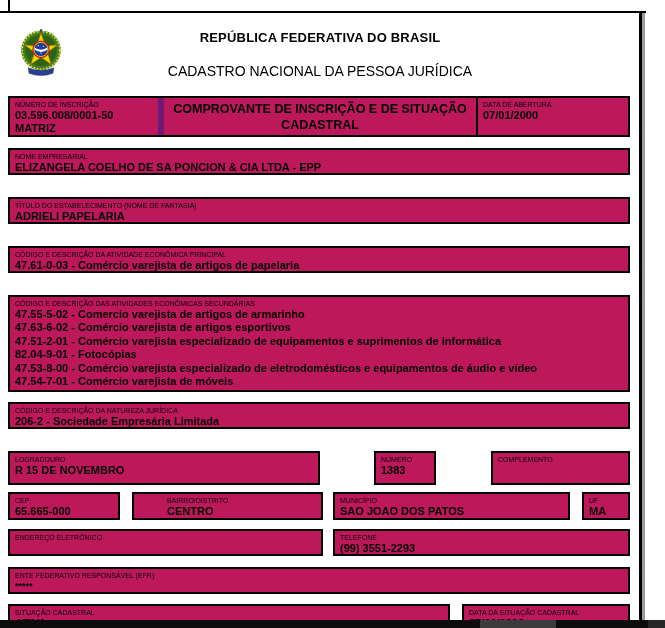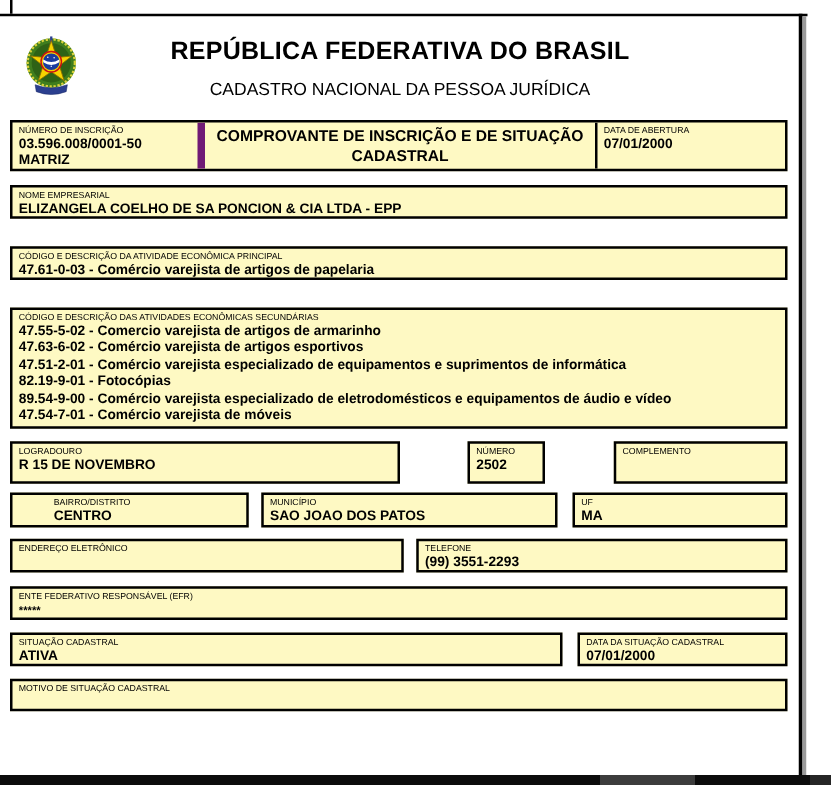--- a/index.html
+++ b/index.html
@@ -15,30 +15,30 @@
   .top-frame-line { position: absolute; left: 0; top: 11px; width: 646px; height: 2px; background: #000; }
   .top-left-tick  { position: absolute; left: 8px; top: 0; width: 2px; height: 11px; background: #000; }
   .right-frame-line { position: absolute; left: 639px; top: 11px; width: 3px; height: 610px; background: #000; }
   .right-frame-shadow { position: absolute; left: 642px; top: 13px; width: 3px; height: 608px; background: #9a9a9a; }
 
   
   .header { position: absolute; left: 0; top: 13px; width: 640px; height: 83px; }
   .emblem { position: absolute; left: 18px; top: 13px; width: 46px; height: 56px; }
   .header-title {
     position: absolute; left: 70px; top: 17px; width: 500px;
-    text-align: center; font-weight: bold; font-size: 20px; letter-spacing: 0.2px;
+    text-align: center; font-weight: bold; font-size: 13px; letter-spacing: 0.2px;
   }
   .header-subtitle {
     position: absolute; left: 70px; top: 50px; width: 500px;
     text-align: center; font-weight: normal; font-size: 14px;
   }
 
   
   .doc { position: absolute; left: 8px; top: 96px; width: 622px; }
-  .box { border: 2px solid #000; background: #fef9c3; padding: 2px 5px; overflow: hidden; }
+  .box { border: 2px solid #000; background: #be185d; padding: 2px 5px; overflow: hidden; }
   .lbl { display: block; font-size: 7px; line-height: 9px; letter-spacing: 0; white-space: nowrap; }
   .val { display: block; font-size: 11px; line-height: 13px; font-weight: bold; white-space: nowrap; }
   .row { display: flex; }
 
   .row1 { height: 41px; margin-bottom: 11px; padding: 0; display: flex; }
   .row1-cell1 { width: 148px; padding: 2px 5px; }
   .row1-cell2 { flex: 1; border-left: 6px solid #701a75; border-right: 2px solid #000;
                 display: flex; align-items: center; justify-content: center; text-align: center;
                 font-weight: bold; font-size: 12.5px; line-height: 16px; padding: 0 8px; }
   .row1-cell3 { width: 150px; padding: 2px 5px; }
@@ -120,53 +120,65 @@
       <span class="lbl">DATA DE ABERTURA</span>
       <span class="val">07/01/2000</span>
     </div>
   </div>
 
   <div class="box h27">
     <span class="lbl">NOME EMPRESARIAL</span>
     <span class="val">ELIZANGELA COELHO DE SA PONCION &amp; CIA LTDA - EPP</span>
   </div>
 
+  <div class="box h27">
+    <span class="lbl">TÍTULO DO ESTABELECIMENTO (NOME DE FANTASIA)</span>
+    <span class="val">ADRIELI PAPELARIA</span>
+  </div>
 
   <div class="box h27">
     <span class="lbl">CÓDIGO E DESCRIÇÃO DA ATIVIDADE ECONÔMICA PRINCIPAL</span>
     <span class="val">47.61-0-03 - Comércio varejista de artigos de papelaria</span>
   </div>
 
   <div class="box sec-box">
     <span class="lbl">CÓDIGO E DESCRIÇÃO DAS ATIVIDADES ECONÔMICAS SECUNDÁRIAS</span>
     <span class="val">47.55-5-02 - Comercio varejista de artigos de armarinho</span>
     <span class="val">47.63-6-02 - Comércio varejista de artigos esportivos</span>
     <span class="val">47.51-2-01 - Comércio varejista especializado de equipamentos e suprimentos de informática</span>
-    <span class="val">82.19-9-01 - Fotocópias</span>
-    <span class="val">89.54-9-00 - Comércio varejista especializado de eletrodomésticos e equipamentos de áudio e vídeo</span>
+    <span class="val">82.04-9-01 - Fotocópias</span>
+    <span class="val">47.53-8-00 - Comércio varejista especializado de eletrodomésticos e equipamentos de áudio e vídeo</span>
     <span class="val">47.54-7-01 - Comércio varejista de móveis</span>
   </div>
 
+  <div class="box h27">
+    <span class="lbl">CÓDIGO E DESCRIÇÃO DA NATUREZA JURÍDICA</span>
+    <span class="val">206-2 - Sociedade Empresária Limitada</span>
+  </div>
 
   <div class="row addr-row">
     <div class="box b-logradouro">
       <span class="lbl">LOGRADOURO</span>
       <span class="val">R 15 DE NOVEMBRO</span>
     </div>
     <div class="box b-numero">
       <span class="lbl">NÚMERO</span>
-      <span class="val">2502</span>
+      <span class="val">1383</span>
     </div>
     <div class="box b-complemento">
       <span class="lbl">COMPLEMENTO</span>
       <span class="val"></span>
     </div>
   </div>
 
   <div class="row cep-row">
+    <div class="box b-cep">
+      <span class="lbl">CEP</span>
+      <span class="val">65.665-000</span>
+    </div>
     <div class="box b-bairro">
       <span class="lbl">BAIRRO/DISTRITO</span>
       <span class="val">CENTRO</span>
     </div>
     <div class="box b-municipio">
       <span class="lbl">MUNICÍPIO</span>
       <span class="val">SAO JOAO DOS PATOS</span>
     </div>
     <div class="box b-uf">
       <span class="lbl">UF</span>

